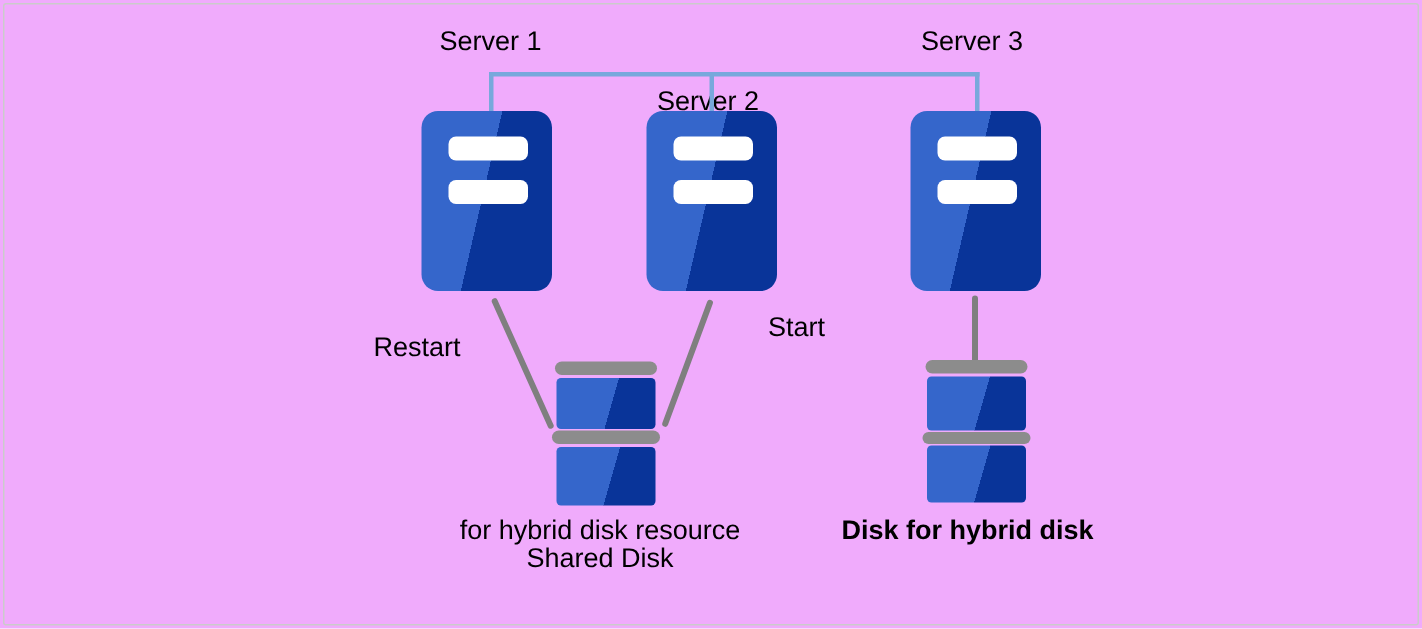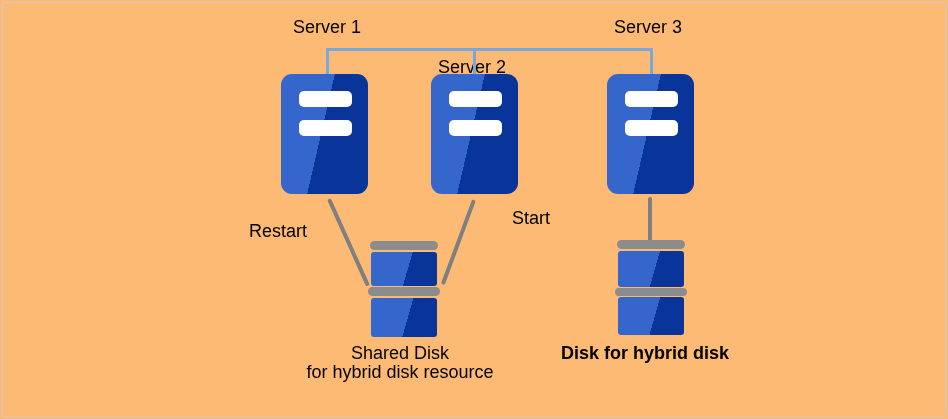--- a/index.html
+++ b/index.html
@@ -1,18 +1,18 @@
 <!DOCTYPE html>
 <html style="--server-light-blue: #3566CB; --server-dark-blue: #093499; --connector-blue: #78A8DC; --line-gray: #7F7F7F; --disk-cap-gray: #8C8C8C; --border-gray: #CBCBCB; --text-black: #000000; --background: #FFFFFF;"><head>
 <meta charset="utf-8">
 <style>
   html,body{margin:0;padding:0;background:#ffffff;}
   body{font-family:"Liberation Sans","DejaVu Sans",sans-serif;color:#000;}
   .canvas{
-    position:relative;width:948px;height:419px;background:#fdba74;
+    position:relative;width:948px;height:419px;background:#f0abfc;
     box-sizing:border-box;overflow:hidden;
   }
   .frame{
     position:absolute;left:2px;top:2px;right:2px;bottom:2px;
     border:1px solid var(--border-gray,#CBCBCB);border-radius:2px;
     pointer-events:none;
   }
   .lbl{position:absolute;font-size:18px;line-height:21px;white-space:nowrap;}
   .lbl.center{text-align:center;}
 
@@ -106,19 +106,19 @@
   </div>
 
   <div>
     <div class="dcap hd-cap"></div>
     <div class="dseg hd-seg1"></div>
     <div class="dcap hd-sep"></div>
     <div class="dseg hd-seg2"></div>
   </div>
 
   <div class="caption" style="left:280px;top:344px;">
+    <div>for hybrid disk resource</div>
     <div>Shared Disk</div>
-    <div>for hybrid disk resource</div>
   </div>
   <div class="caption" style="left:525px;top:344px;font-weight:bold;">
     <div>Disk for hybrid disk</div>
   </div>
 </div>
 
 </body></html>

